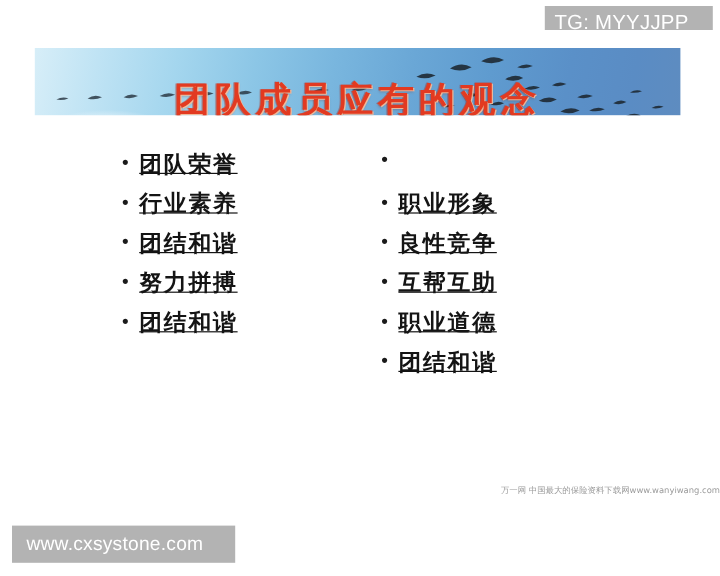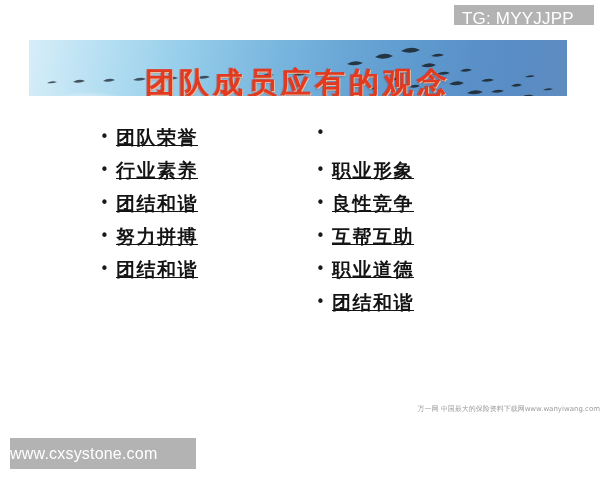--- a/index.html
+++ b/index.html
@@ -154,20 +154,21 @@
   #watermark {
     position: absolute;
     left: 10px;
     top: 438px;
     width: 186px;
     height: 31px;
     background: #b3b3b3;
     color: #ffffff;
     font-size: 16px;
     line-height: 31px;
+    padding-left: 12px;
     box-sizing: border-box;
     font-family: "Liberation Sans", sans-serif;
     letter-spacing: 0.2px;
   }
 </style>
 </head>
 <body>
 
 <div id="slide">
 

